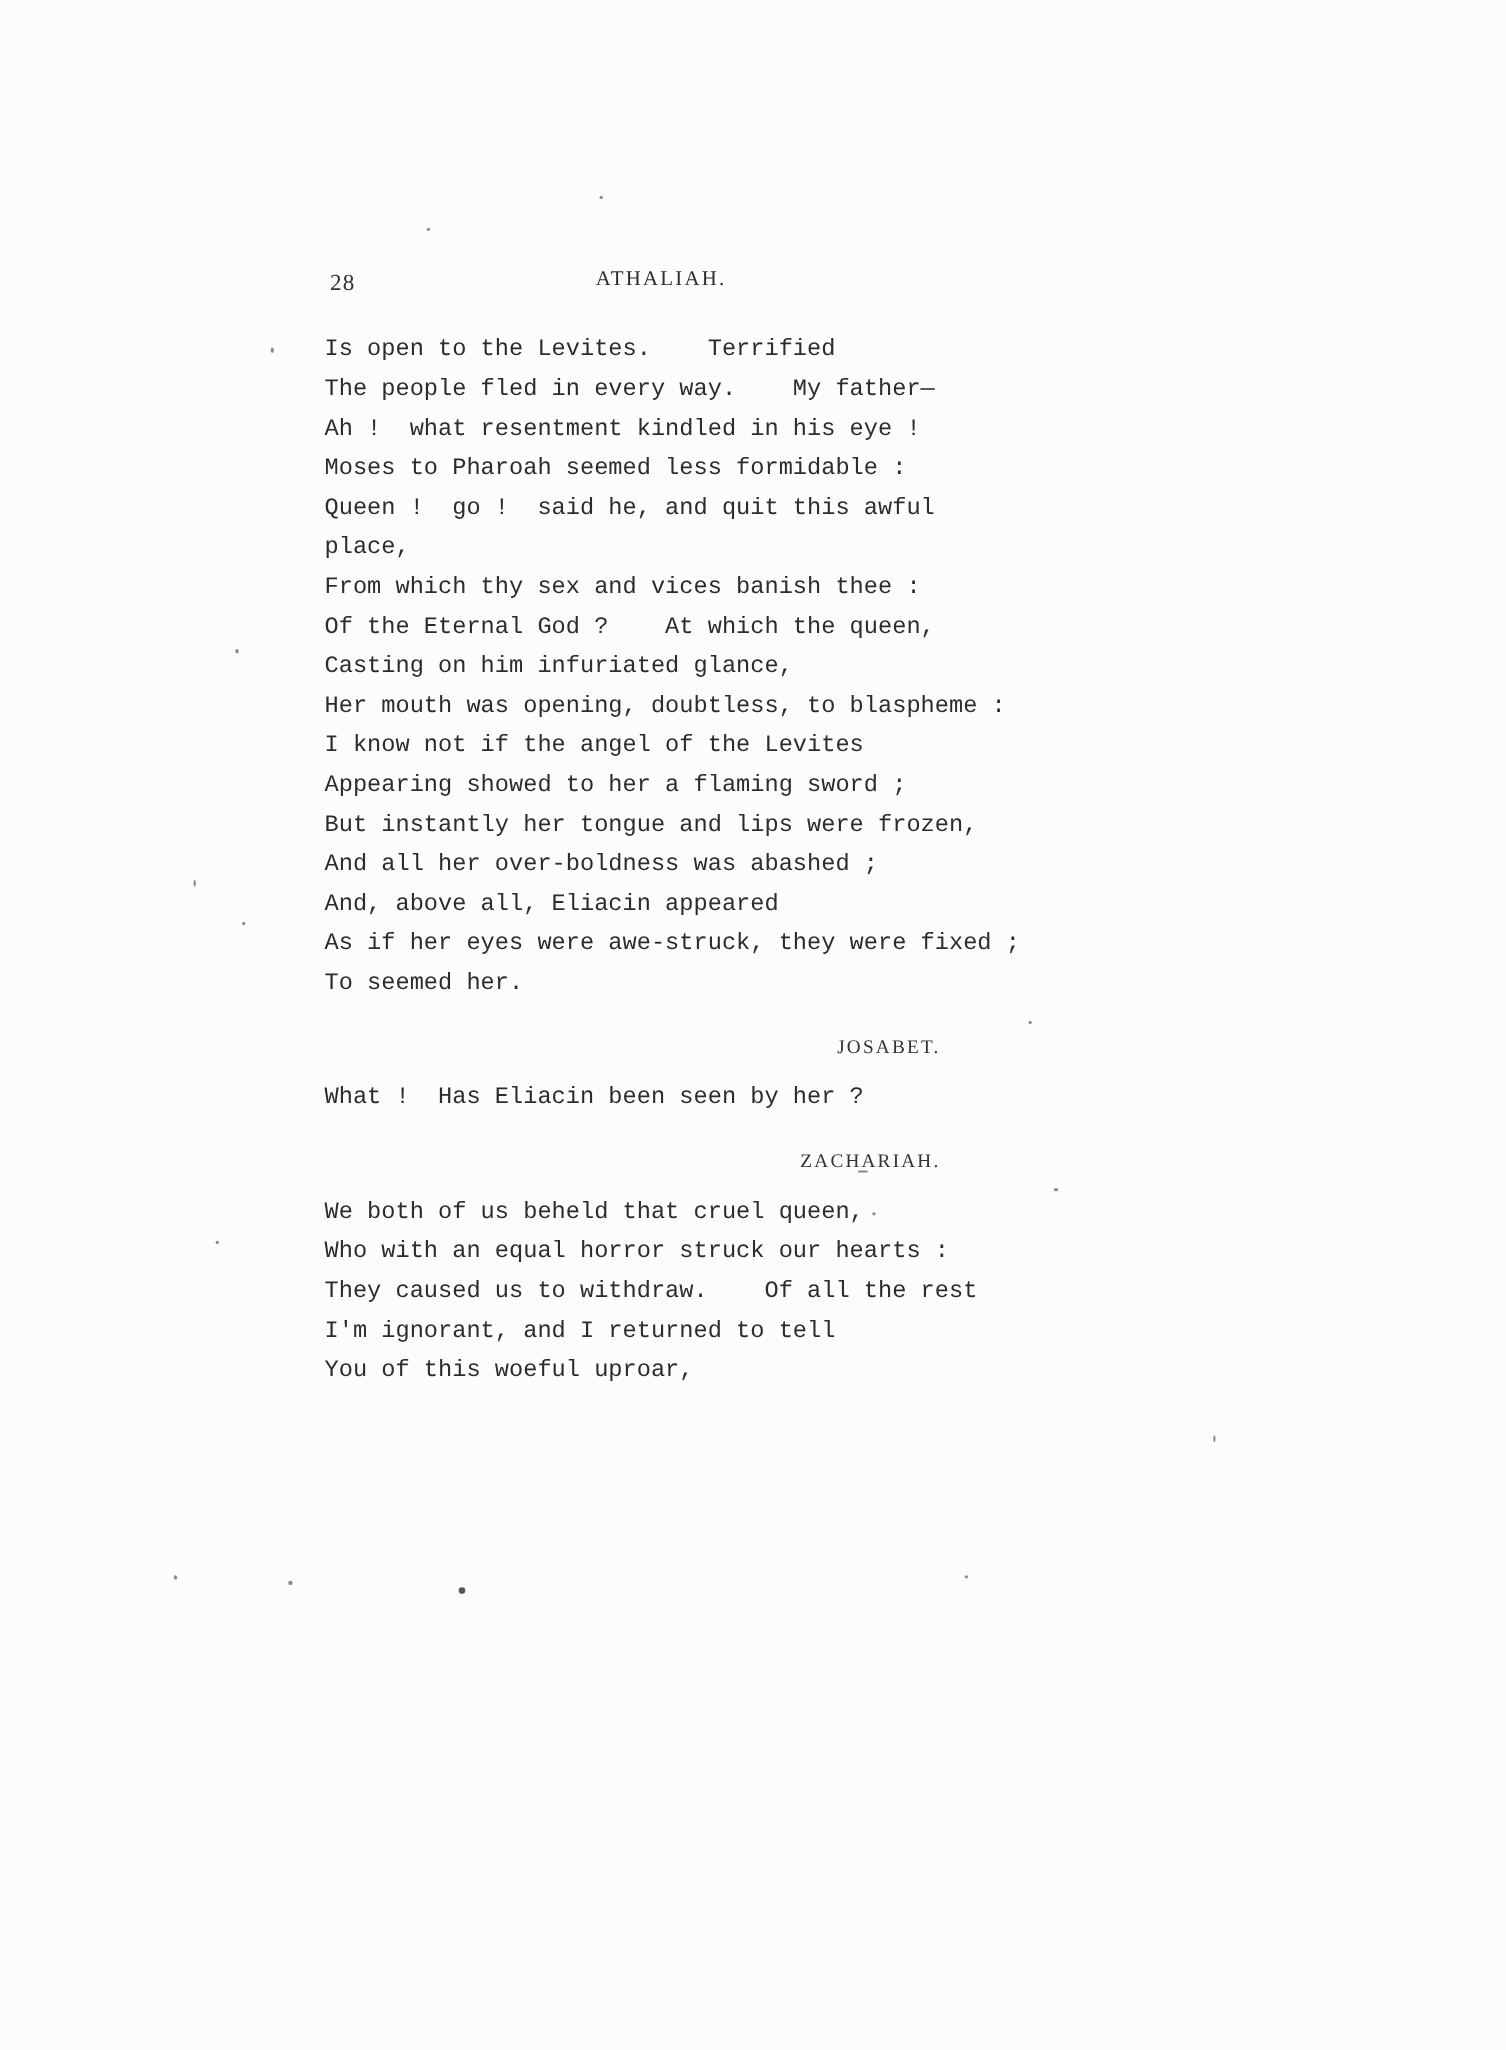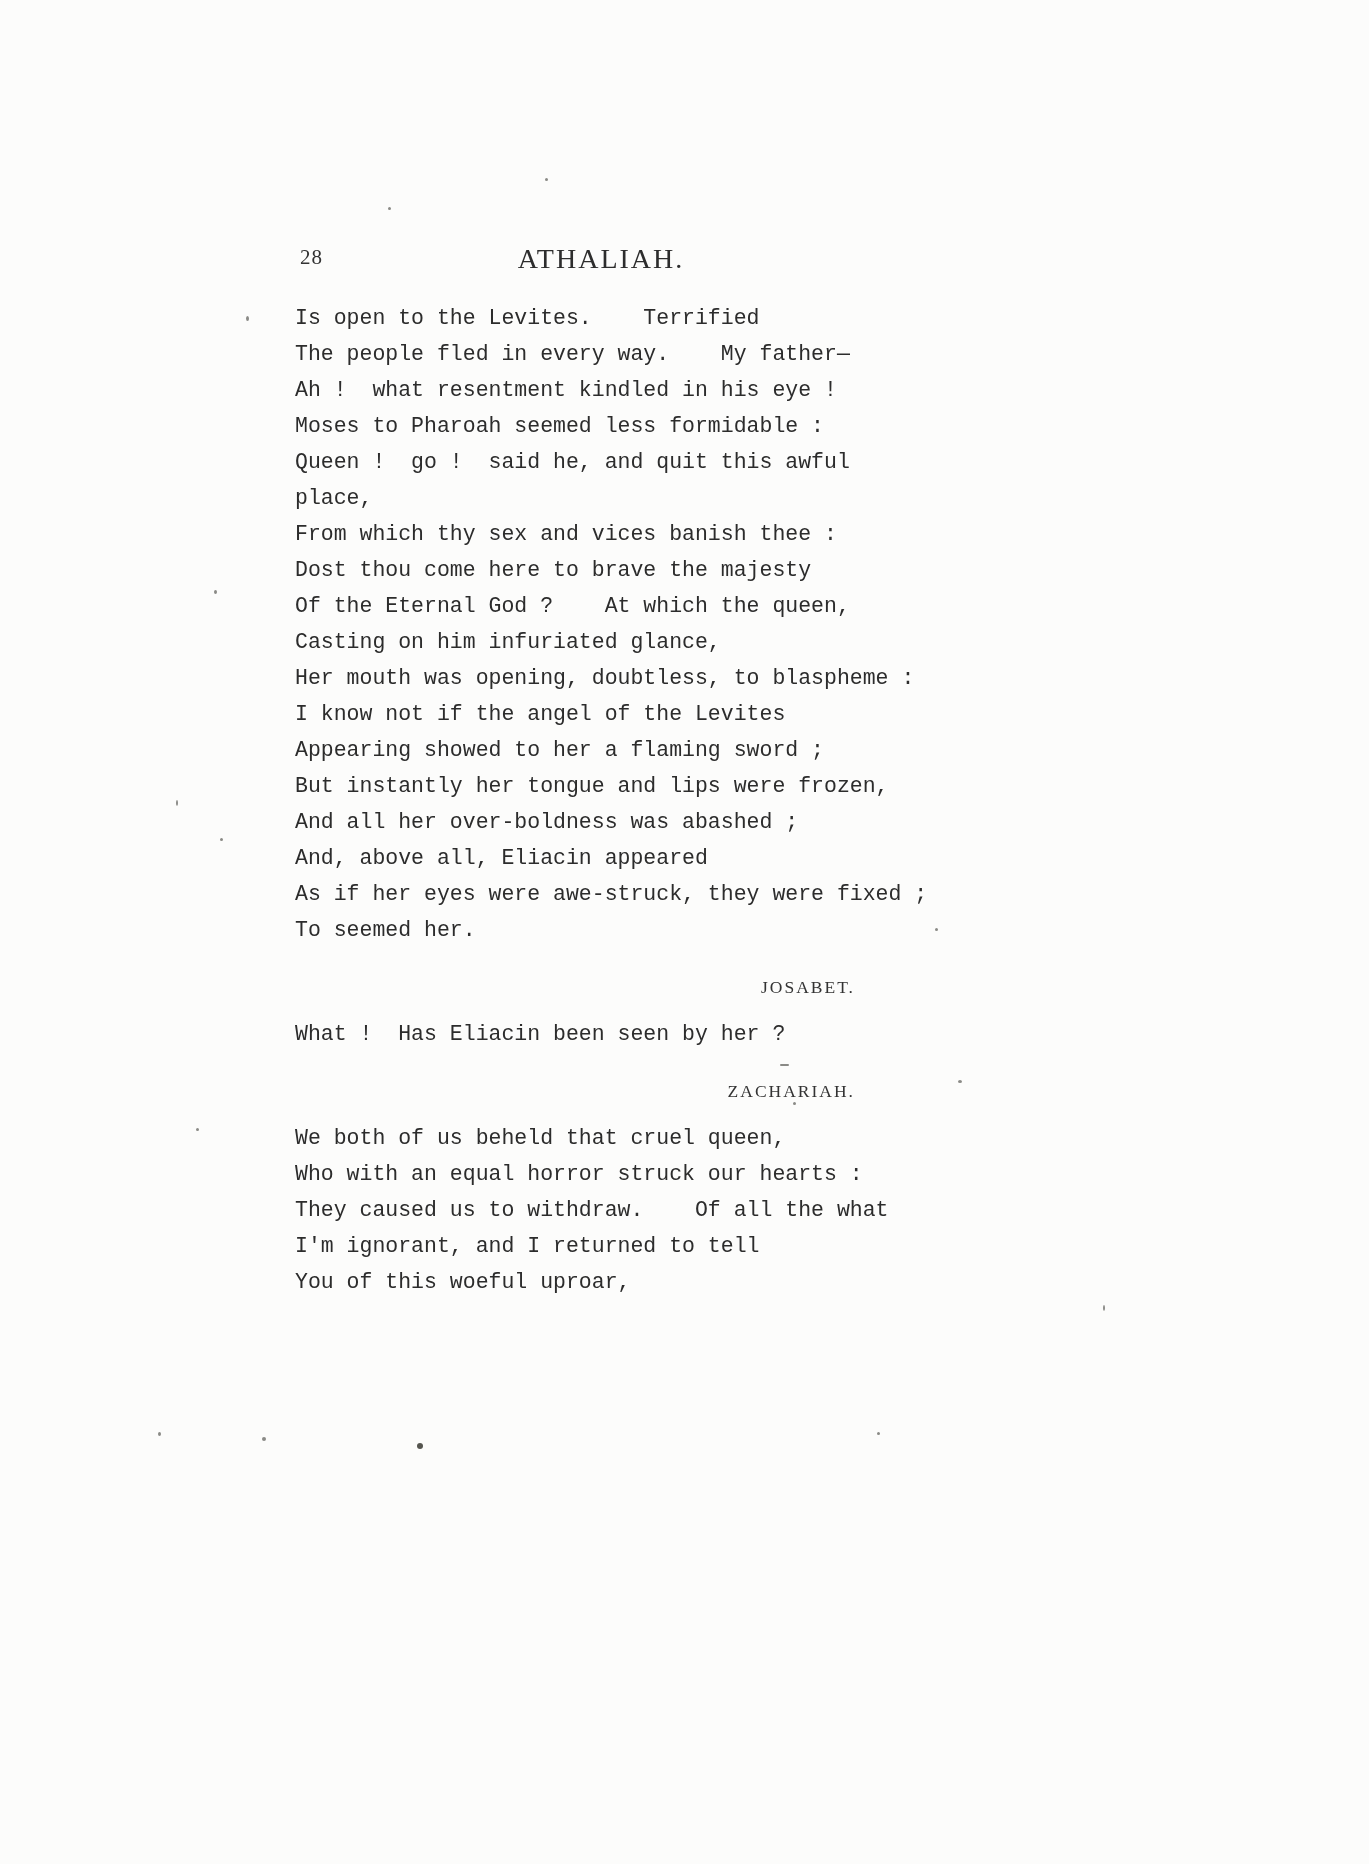--- a/index.html
+++ b/index.html
@@ -30,21 +30,21 @@
     font-size: 21px;
     letter-spacing: 1px;
     color: #333;
   }
   .running-head {
     position: absolute;
     left: 0;
     right: 0;
     top: 0;
     text-align: center;
-    font-size: 28px;
+    font-size: 19px;
     letter-spacing: 2px;
     color: #2d2d2d;
   }
   .body-text {
     position: absolute;
     top: 300px;
     left: 295px;
     width: 640px;
   }
   .verse-line {
@@ -80,39 +80,38 @@
   </div>
 
   <div class="body-text">
 
     <div class="verse-line">Is open to the Levites.    Terrified</div>
     <div class="verse-line">The people fled in every way.    My father—</div>
     <div class="verse-line">Ah !  what resentment kindled in his eye !</div>
     <div class="verse-line">Moses to Pharoah seemed less formidable :</div>
     <div class="verse-line">Queen !  go !  said he, and quit this awful place,</div>
     <div class="verse-line">From which thy sex and vices banish thee :</div>
-    <div class="verse-line">Dost thou come here to brave the majesty</div>
     <div class="verse-line">Of the Eternal God ?    At which the queen,</div>
     <div class="verse-line">Casting on him infuriated glance,</div>
     <div class="verse-line">Her mouth was opening, doubtless, to blaspheme :</div>
     <div class="verse-line">I know not if the angel of the Levites</div>
     <div class="verse-line">Appearing showed to her a flaming sword ;</div>
     <div class="verse-line">But instantly her tongue and lips were frozen,</div>
     <div class="verse-line">And all her over-boldness was abashed ;</div>
     <div class="verse-line">And, above all, Eliacin appeared</div>
     <div class="verse-line">As if her eyes were awe-struck, they were fixed ;</div>
     <div class="verse-line">To seemed her.</div>
 
     <div class="speaker-heading">JOSABET.</div>
     <div class="verse-line">What !  Has Eliacin been seen by her ?</div>
 
     <div class="speaker-heading">ZACHARIAH.</div>
     <div class="verse-line">We both of us beheld that cruel queen,</div>
     <div class="verse-line">Who with an equal horror struck our hearts :</div>
-    <div class="verse-line">They caused us to withdraw.    Of all the what</div>
+    <div class="verse-line">They caused us to withdraw.    Of all the rest</div>
     <div class="verse-line">I'm ignorant, and I returned to tell</div>
     <div class="verse-line">You of this woeful uproar,</div>
 
   </div>
 
   <div class="speck" style="left:545px; top:178px; width:3px; height:3px;"></div>
   <div class="speck" style="left:388px; top:207px; width:3px; height:3px;"></div>
   <div class="speck" style="left:246px; top:316px; width:3px; height:5px;"></div>
   <div class="speck" style="left:214px; top:590px; width:3px; height:4px;"></div>
   <div class="speck" style="left:176px; top:800px; width:2px; height:6px;"></div>

